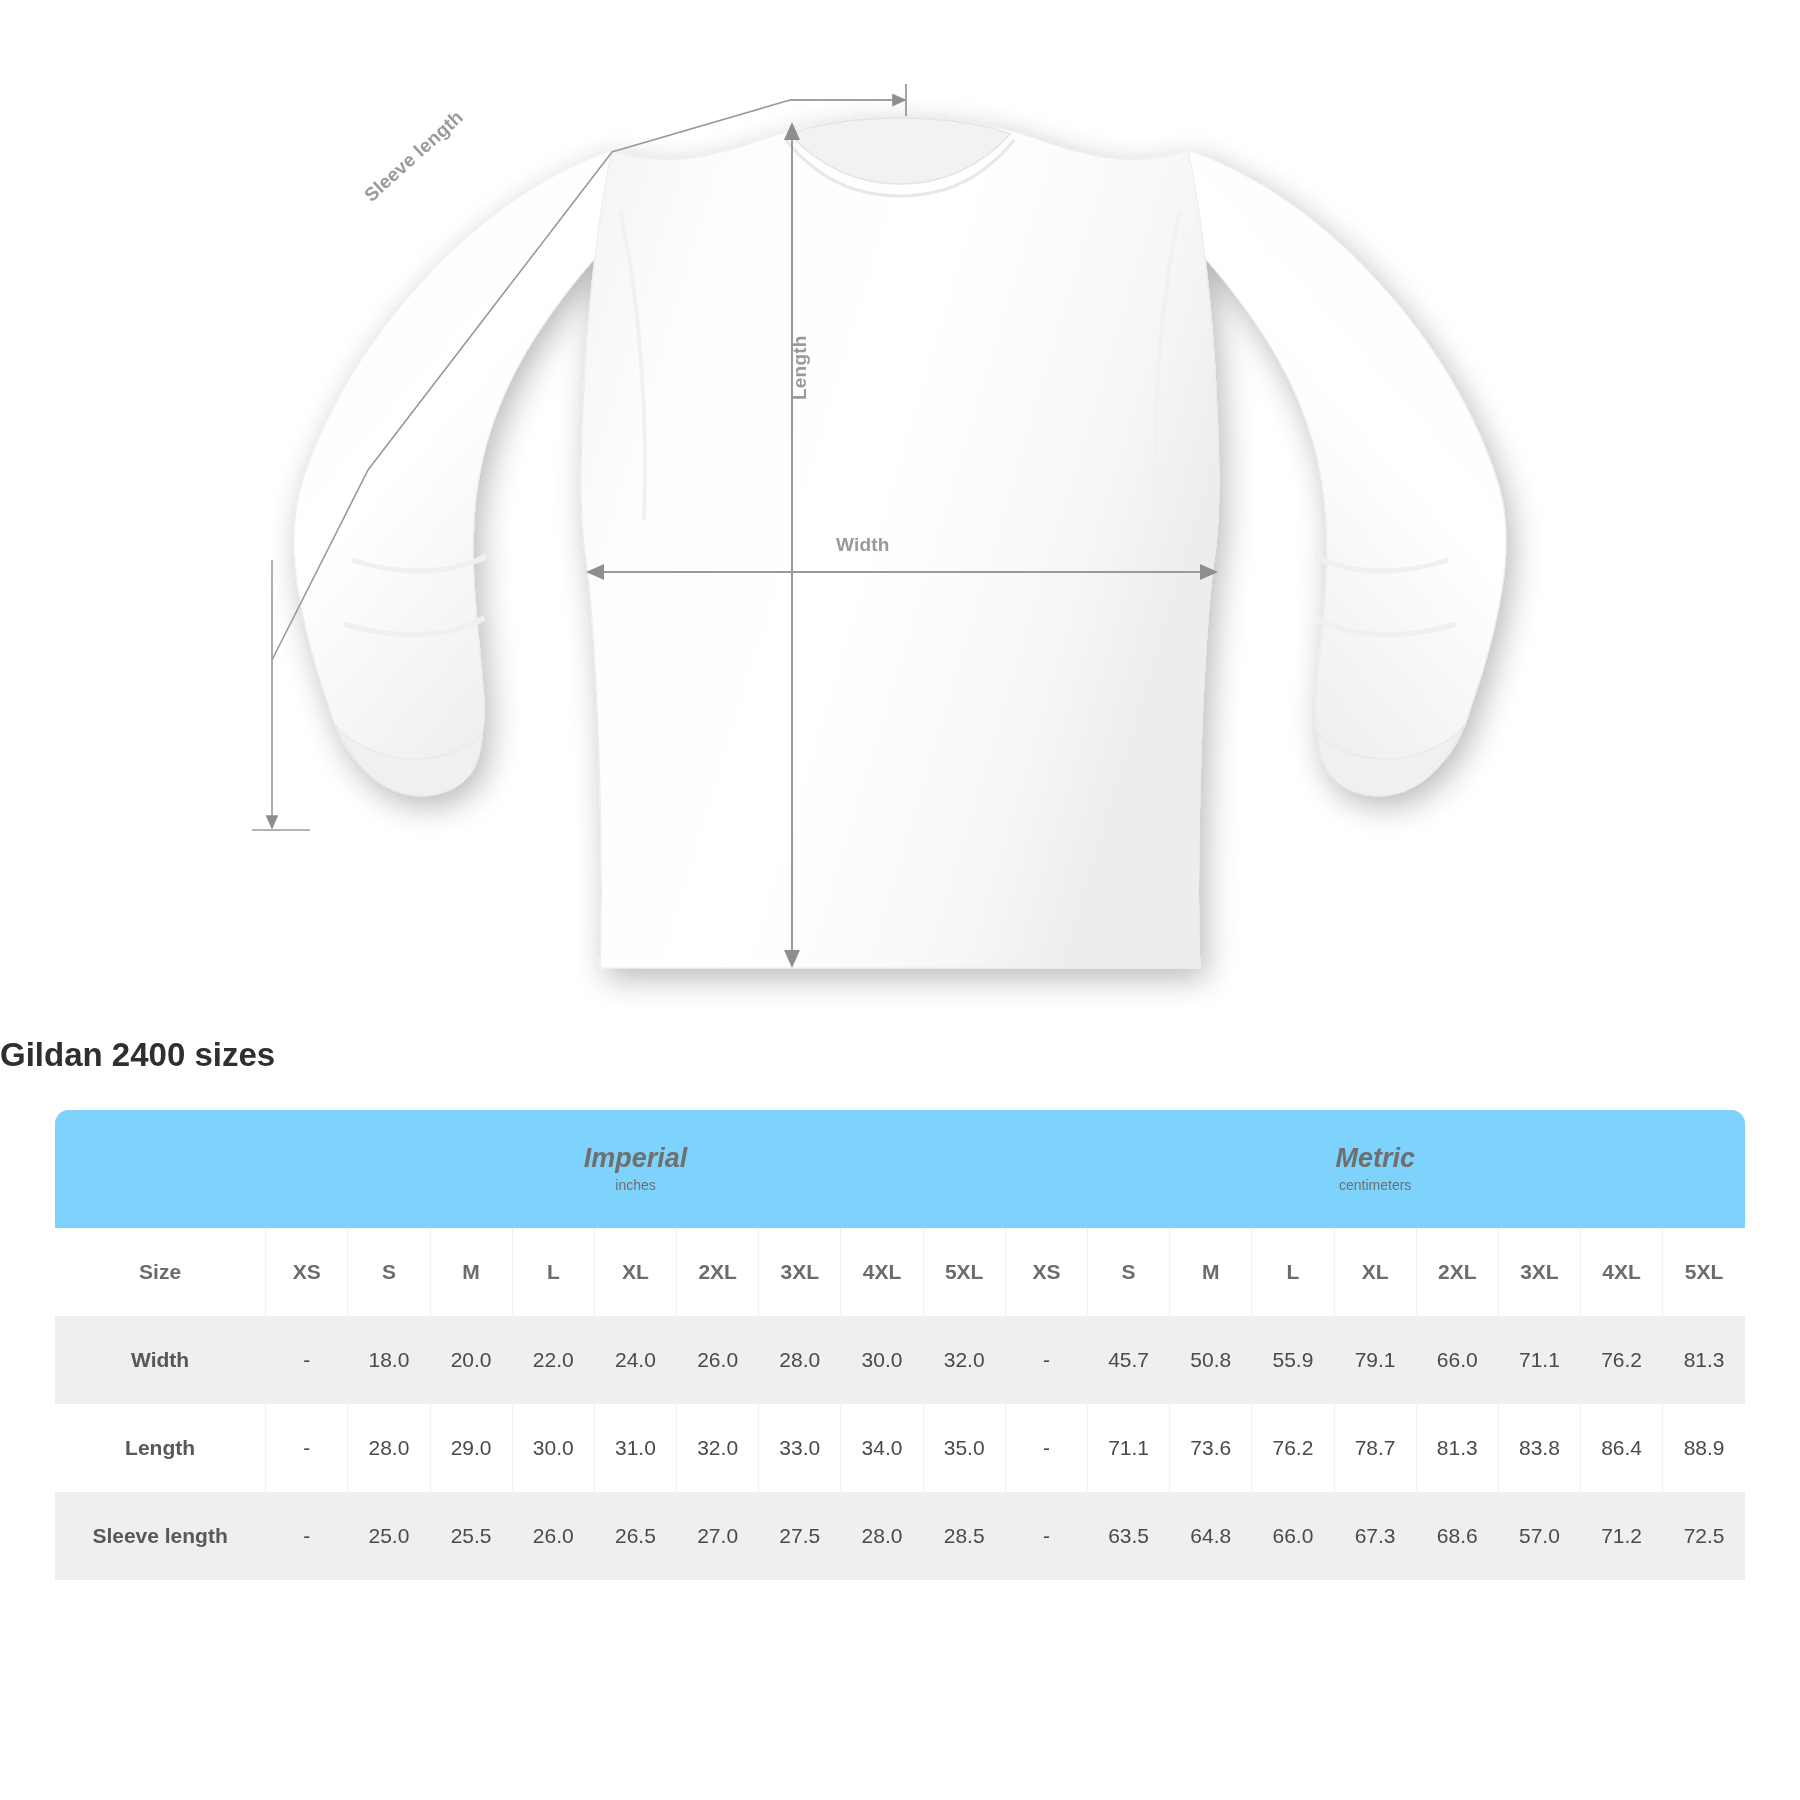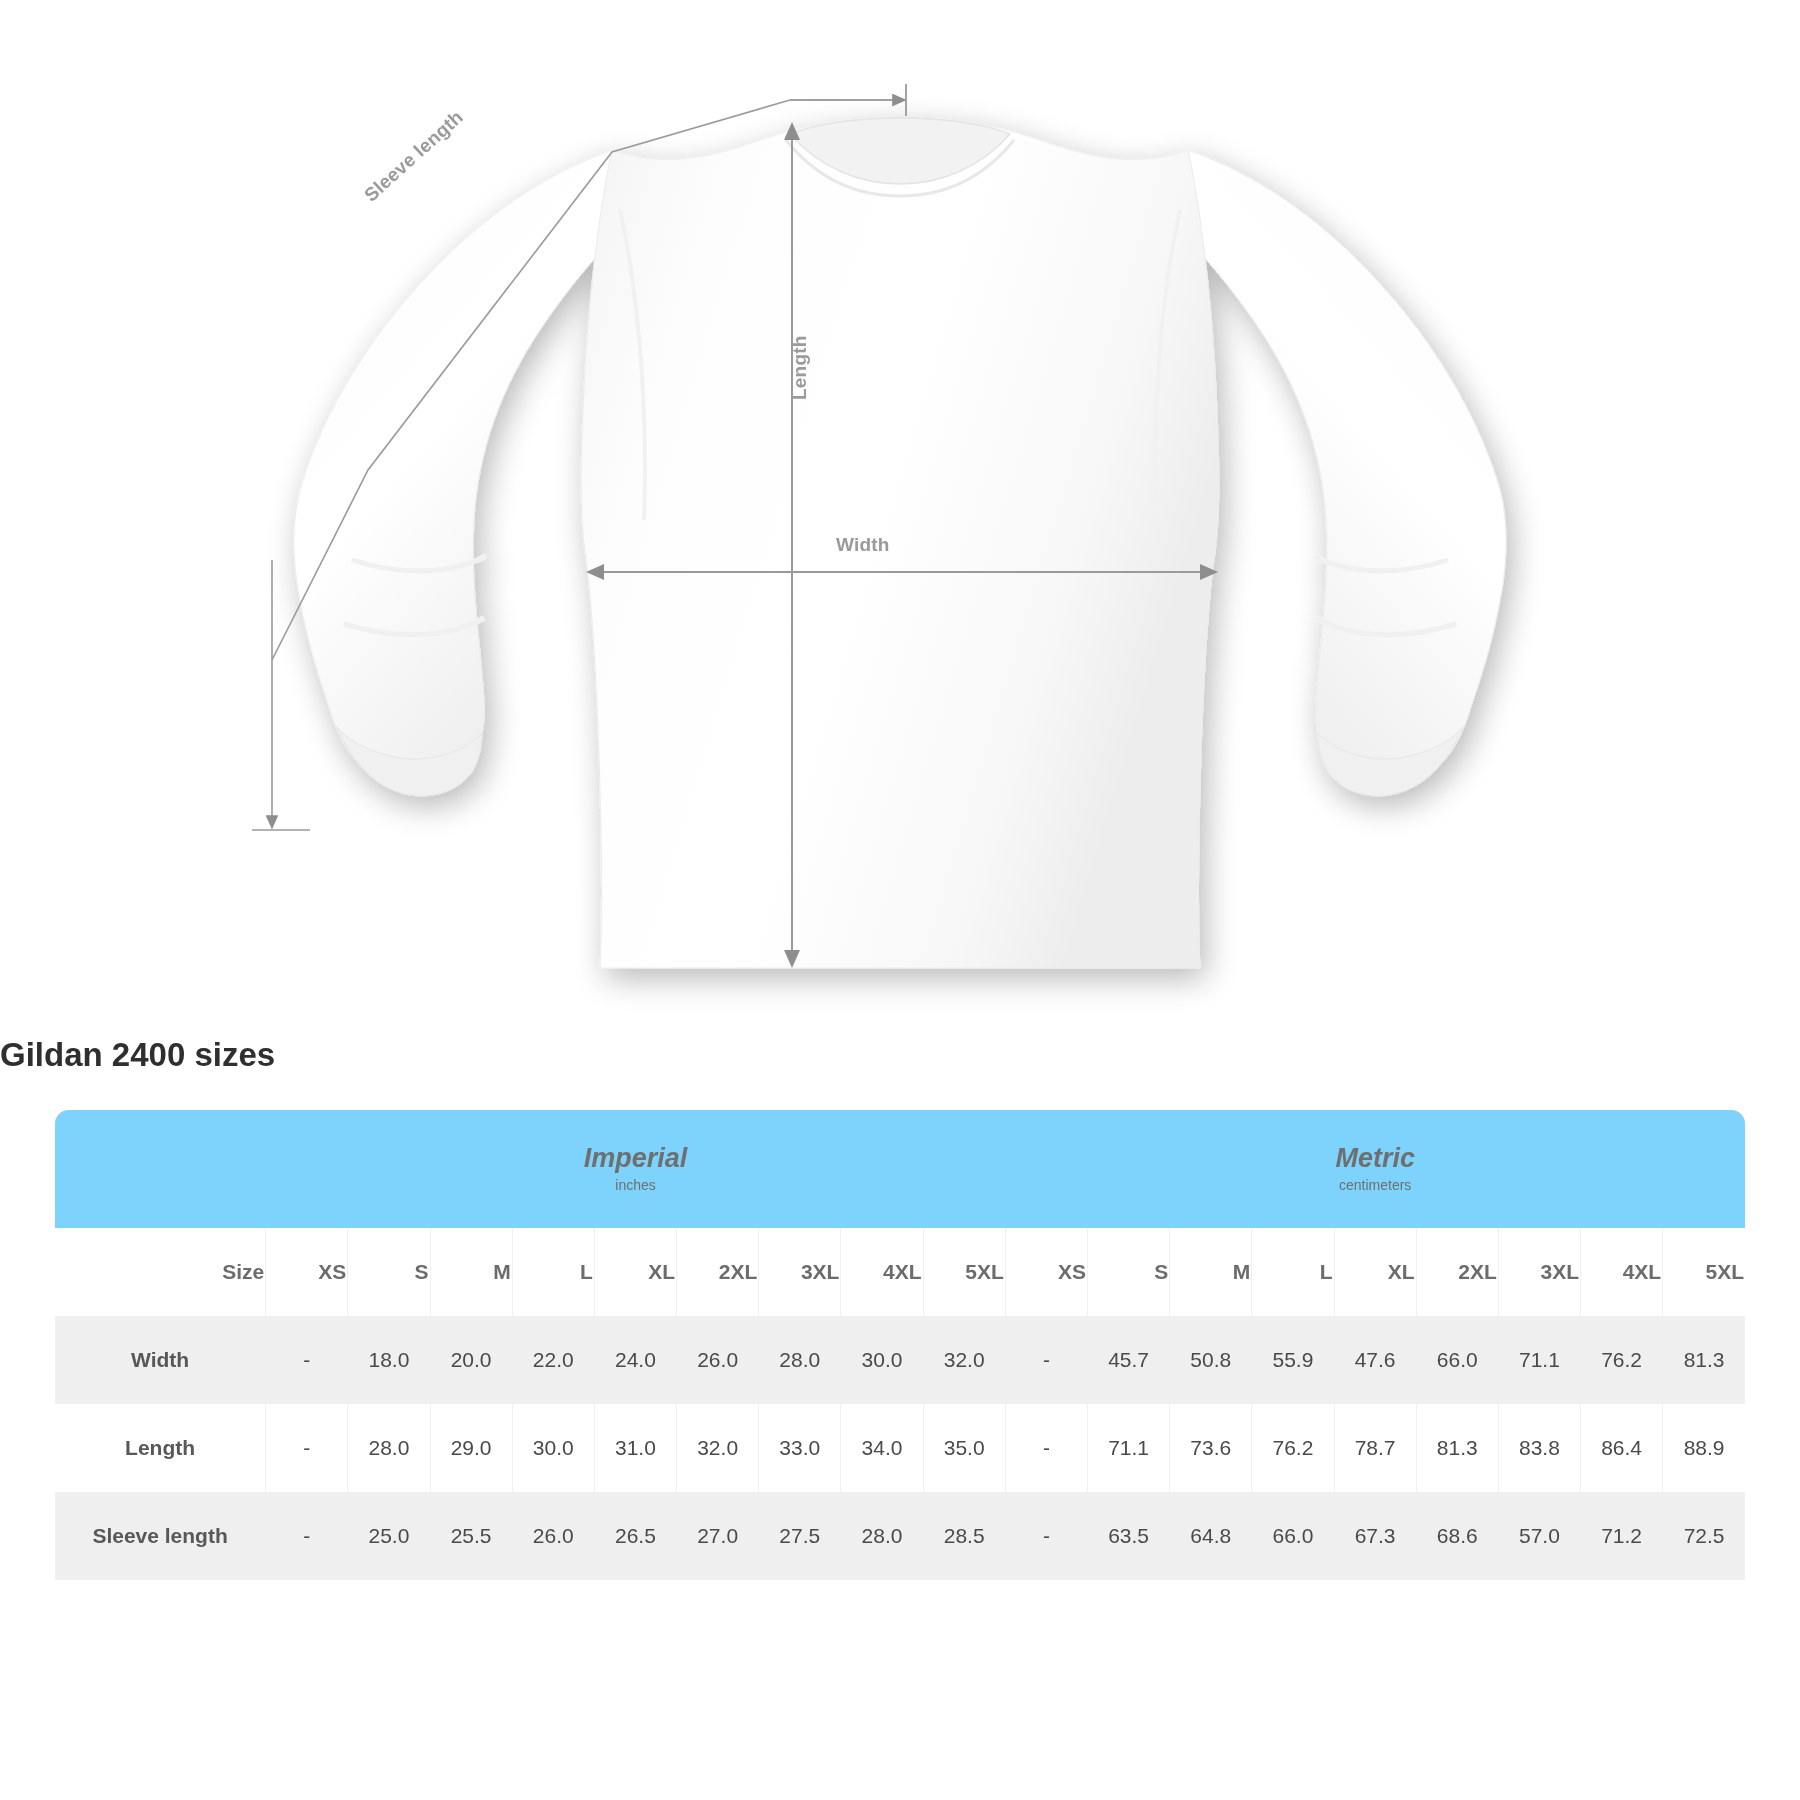--- a/index.html
+++ b/index.html
@@ -109,21 +109,20 @@
   .rounded-tl { border-top-left-radius: 14px; }
   .rounded-tr { border-top-right-radius: 14px; }
 
   tr.header-row td {
     height: 86px;
     font-size: 21px;
     font-weight: bold;
     color: #6c6c6c;
     background: #ffffff;
     border-right: 1px solid #f0f0f0;
-    text-align: right;
   }
   tr.header-row td:last-child { border-right: none; }
 
   tr.data-row td {
     height: 86px;
     font-size: 21px;
     color: #4a4a4a;
     border-right: 1px solid #f0f0f0;
   }
   tr.data-row td:last-child { border-right: none; }
@@ -310,21 +309,21 @@
           <td>22.0</td>
           <td>24.0</td>
           <td>26.0</td>
           <td>28.0</td>
           <td>30.0</td>
           <td>32.0</td>
           <td>-</td>
           <td>45.7</td>
           <td>50.8</td>
           <td>55.9</td>
-          <td>47.6</td>
+          <td>79.1</td>
           <td>66.0</td>
           <td>71.1</td>
           <td>76.2</td>
           <td>81.3</td>
         </tr>
 
         <tr class="data-row plain">
           <td class="row-label">Length</td>
           <td>-</td>
           <td>28.0</td>

